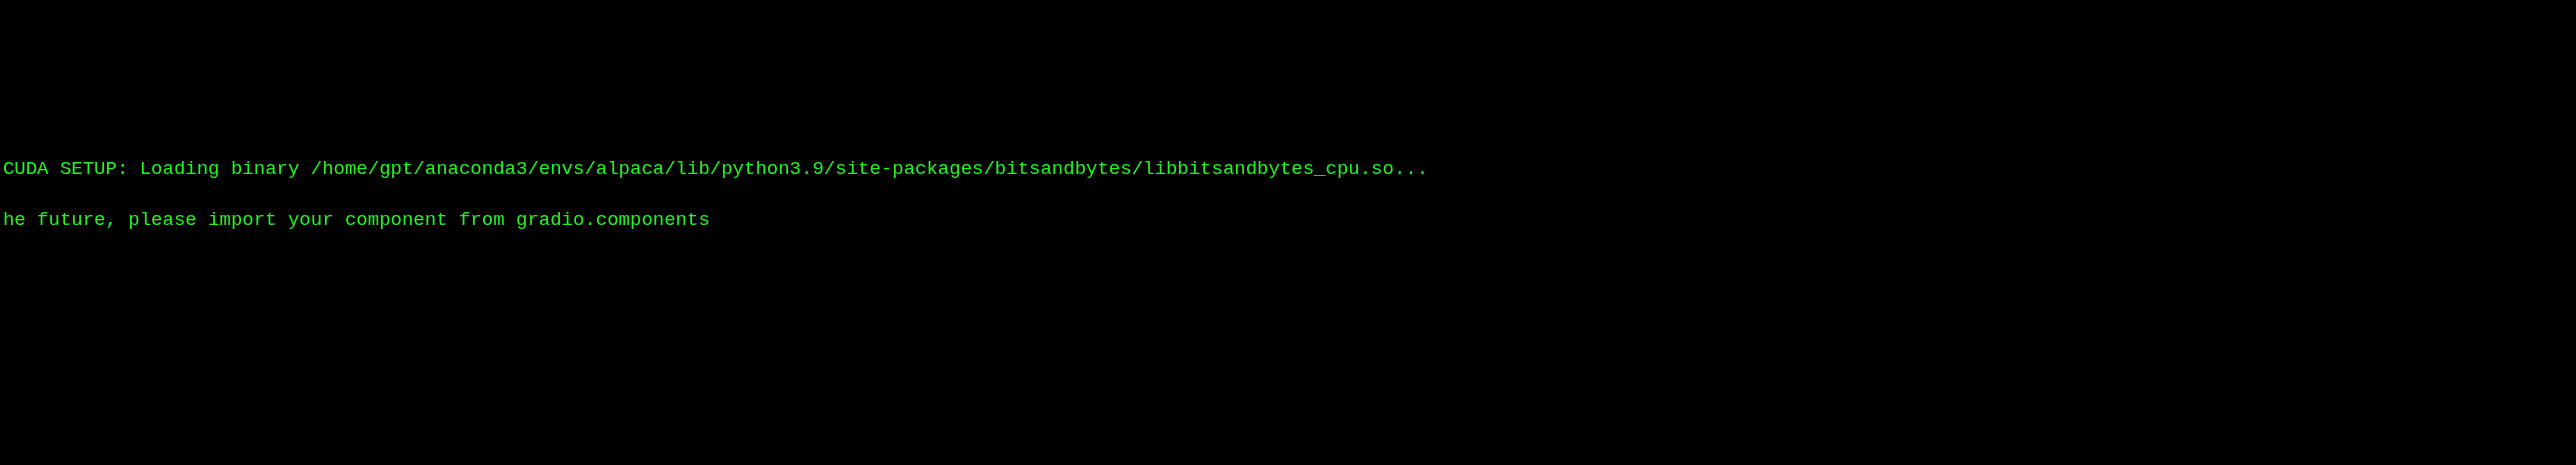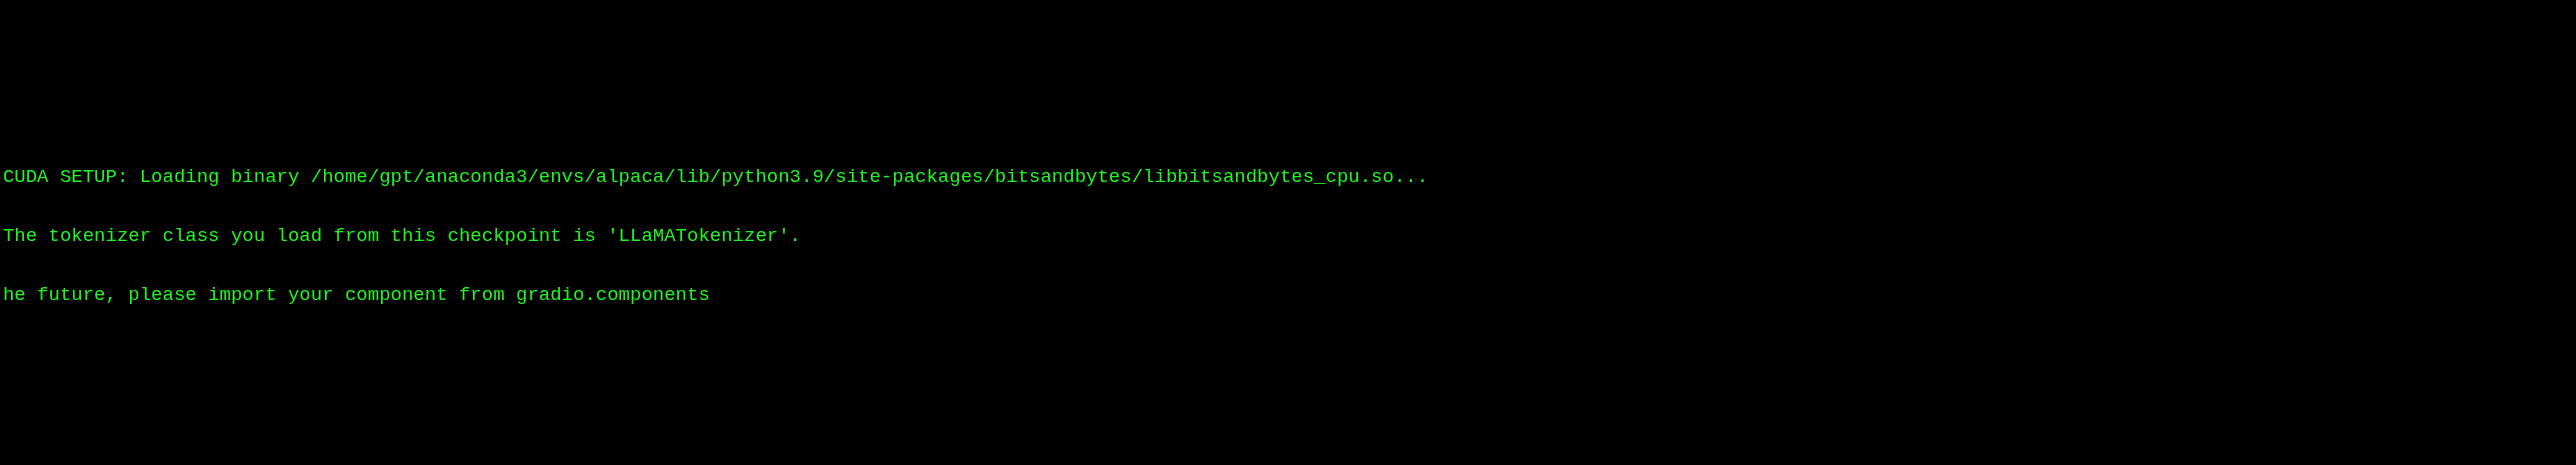--- a/index.html
+++ b/index.html
@@ -13,38 +13,36 @@
     white-space: pre;
     width: 2576px;
     overflow: hidden;
   }
   .terminal {
     padding: 2.9px 2.9px 0 2.9px;
   }
   .line {
     display: block;
     min-height: 1.35em;
-    margin-top: 8px;
   }
   .progress-bar {
     display: inline-block;
     height: 0.9em;
     background: #21f521;
     vertical-align: middle;
     margin-bottom: 2.2px;
   }
 </style>
 </head>
 <body>
 
 
 
 <div class="terminal">
 <span class="line">CUDA SETUP: Loading binary /home/gpt/anaconda3/envs/alpaca/lib/python3.9/site-packages/bitsandbytes/libbitsandbytes_cpu.so...</span>
-<span class="line">The tokenizer class you load from this checkpoint is 'LLaMATokenizer'. </span>
 <span class="line">he future, please import your component from gradio.components</span>
 
 
 
 
 
 
 
 
 </div>

